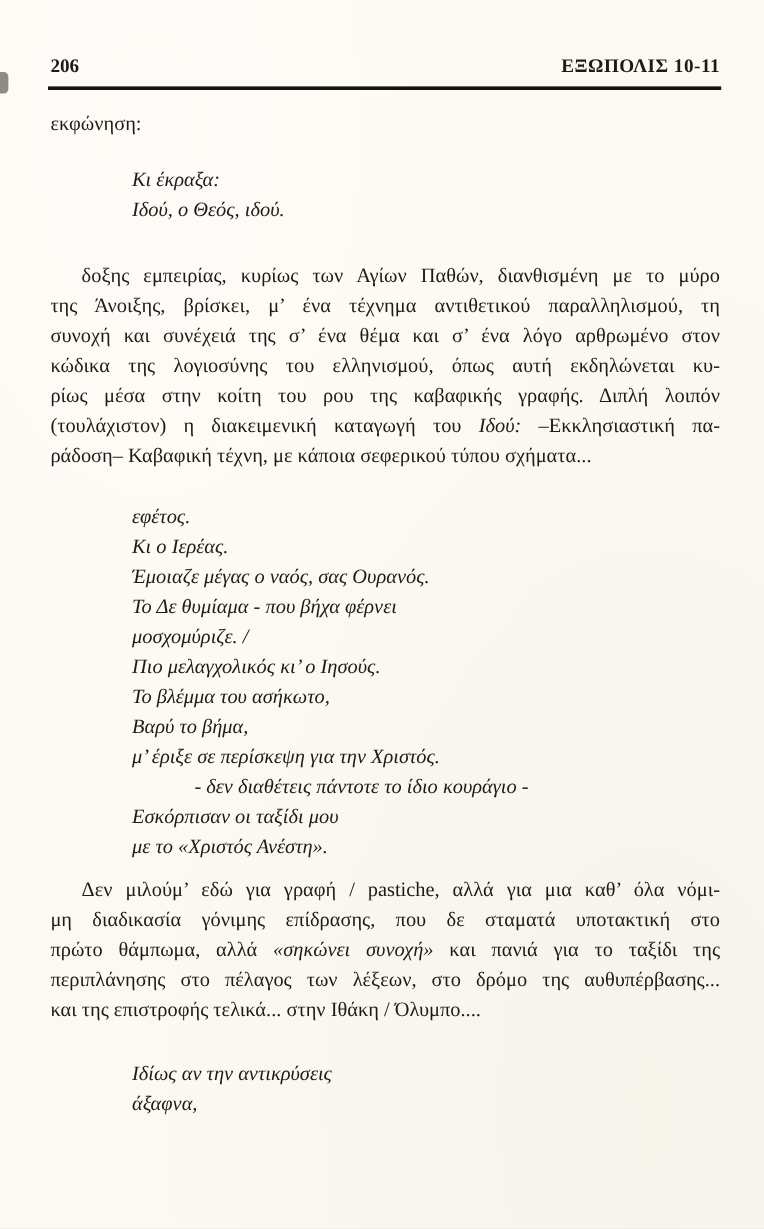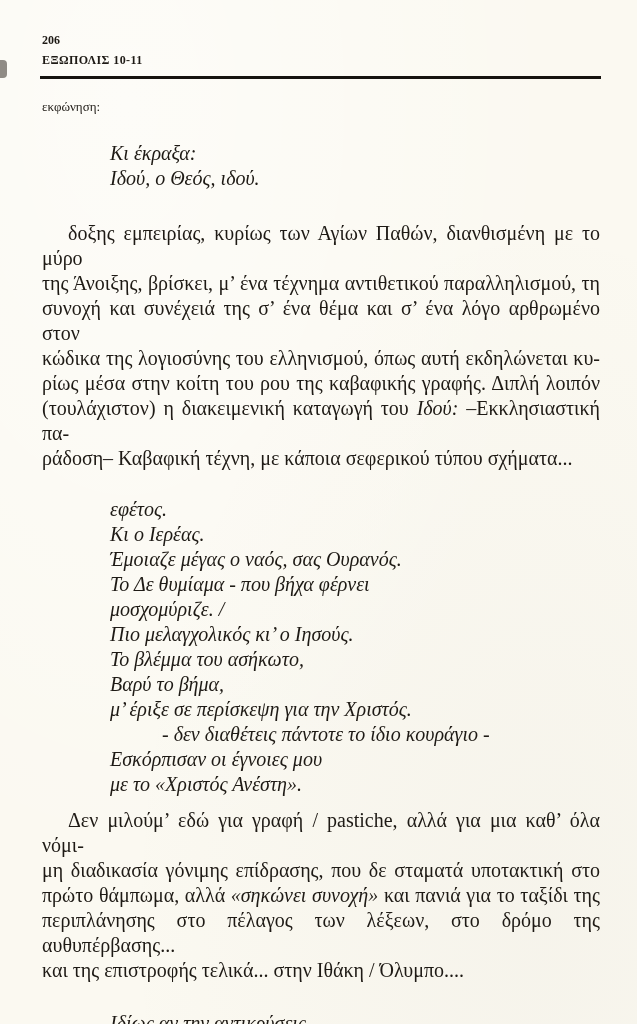--- a/index.html
+++ b/index.html
@@ -25,47 +25,46 @@
     left: 0;
     top: 60px;
     width: 7px;
     height: 18px;
     background: #55504a;
     border-radius: 0 4px 4px 0;
     opacity: 0.65;
     filter: blur(0.5px);
   }
   .header {
-    margin: 30px 37px 0 42px;
+    margin: 46px 37px 0 42px;
     display: flex;
     justify-content: space-between;
     align-items: baseline;
-    font-size: 12px;
+    font-size: 16px;
     font-weight: bold;
     line-height: 20px;
-    flex-direction: column;
   }
   .journal-title { letter-spacing: 0.4px; }
   .header-rule {
     margin: 6px 36px 0 40px;
     height: 3px;
     background: #16130f;
   }
   .content {
     margin-left: 42px;
     width: 558px;
   }
   .line {
-    font-size: 20px;
+    font-size: 17px;
     line-height: 25px;
     min-height: 25px;
   }
   .intro {
     margin-top: 15px;
-    font-size: 13px;
+    font-size: 17px;
     line-height: 25px;
   }
   .quote {
     margin-left: 68px;
     font-style: italic;
   }
   .q1 { margin-top: 22px; }
   .q2 { margin-top: 26px; }
   .q3 { margin-top: 28px; }
   .para.p1 { margin-top: 30px; }
@@ -114,21 +113,21 @@
         <div class="line"><span>εφέτος.</span></div>
         <div class="line"><span>Κι ο Ιερέας.</span></div>
         <div class="line"><span>Έμοιαζε μέγας ο ναός, σας Ουρανός.</span></div>
         <div class="line"><span>Το Δε θυμίαμα - που βήχα φέρνει</span></div>
         <div class="line"><span>μοσχομύριζε. /</span></div>
         <div class="line"><span>Πιο μελαγχολικός κι’ ο Ιησούς.</span></div>
         <div class="line"><span>Το βλέμμα του ασήκωτο,</span></div>
         <div class="line"><span>Βαρύ το βήμα,</span></div>
         <div class="line"><span>μ’ έριξε σε περίσκεψη για την Χριστός.</span></div>
         <div class="line indent2"><span>- δεν διαθέτεις πάντοτε το ίδιο κουράγιο -</span></div>
-        <div class="line"><span>Εσκόρπισαν οι έγνοιες μου</span></div>
+        <div class="line"><span>Εσκόρπισαν οι ταξίδι μου</span></div>
         <div class="line"><span>με το «Χριστός Ανέστη».</span></div>
       </div>
 
     <div class="para p2">
         <div class="line"><span>Δεν μιλούμ’ εδώ για γραφή / pastiche, αλλά για μια καθ’ όλα νόμι-</span></div>
         <div class="line"><span>μη διαδικασία γόνιμης επίδρασης, που δε σταματά υποτακτική στο</span></div>
         <div class="line"><span>πρώτο θάμπωμα, αλλά </span><span class="it">«σηκώνει συνοχή»</span><span> και πανιά για το ταξίδι της</span></div>
         <div class="line"><span>περιπλάνησης στο πέλαγος των λέξεων, στο δρόμο της αυθυπέρβασης...</span></div>
         <div class="line"><span>και της επιστροφής τελικά... στην Ιθάκη / Όλυμπο....</span></div>
       </div>

